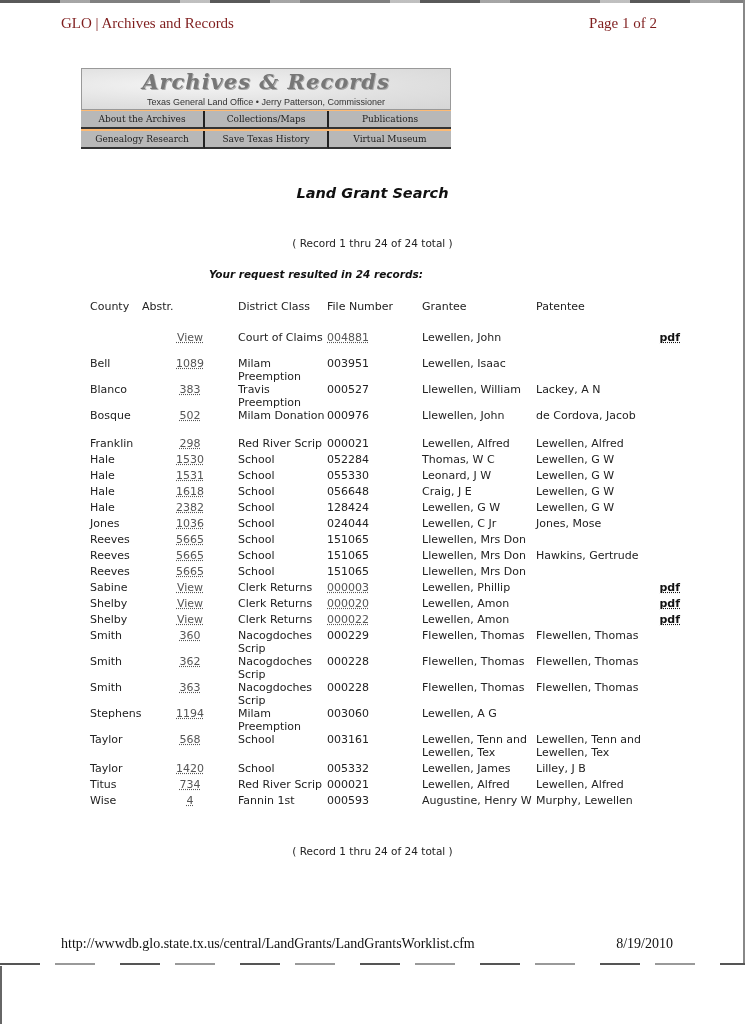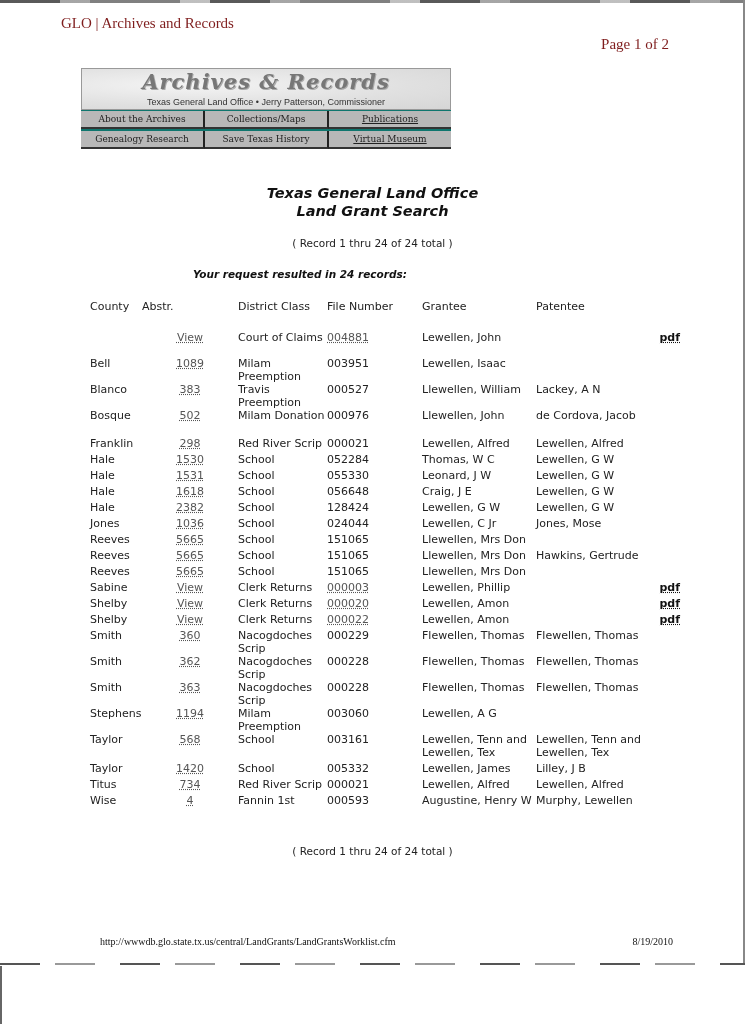--- a/index.html
+++ b/index.html
@@ -7,63 +7,63 @@
   .scan-top { position:absolute; left:0; top:0; width:745px; height:3px;
     background: repeating-linear-gradient(90deg, #222 0 60px, #888 60px 90px, #555 90px 180px, #aaa 180px 210px); opacity:.75; }
   .scan-right { position:absolute; right:0; top:0; width:2px; height:965px; background:#888; }
   .scan-bottom { position:absolute; left:0; top:963px; width:745px; height:2px;
     background: repeating-linear-gradient(90deg, #555 0 40px, transparent 40px 55px, #999 55px 95px, transparent 95px 120px); }
   .scan-left-bottom { position:absolute; left:0; top:966px; width:2px; height:58px; background:#666; }
 
   .print-header { position:absolute; top:15px; left:61px; right:72px; height:22px;
     font-family:"Liberation Serif", serif; font-size:15px; color:#7f1d1d; }
   .print-header .left { position:absolute; left:0; top:0; }
-  .print-header .right { position:absolute; right:4px; top:0;margin-top:21px; }
-
-  .banner { position:absolute; left:81px; top:68px; width:370px; height:81px; background:#0f766e; }
+  .print-header .right { position:absolute; right:16px; top:0; }
+
+  .banner { position:absolute; left:81px; top:68px; width:370px; height:81px; background:#fdba74; }
   .banner-top { position:absolute; left:0; top:0; width:370px; height:42px;
     background: radial-gradient(ellipse at 30% 40%, #f4f4f4 0%, #e0e0e0 60%, #d6d6d6 100%);
     border:1px solid #999; box-sizing:border-box; overflow:hidden; }
   .banner-logo { position:absolute; left:0; right:0; top:0; text-align:center;
     font-family:"DejaVu Serif", serif; font-style:italic; font-weight:bold; font-size:21px;
     color:#777; letter-spacing:1px; text-shadow:1px 1px 0 #aaa; }
   .banner-sub { position:absolute; left:0; right:0; top:28px; text-align:center;
     font-family:"Liberation Sans", sans-serif; font-size:9px; color:#333; }
   .banner-nav { position:absolute; left:0; top:43px; width:370px; }
   .nav-row { display:flex; height:18px; margin-bottom:2px; }
   .nav-btn { flex:1; background:#b8b8b8; border-right:2px solid #222; border-bottom:2px solid #333;
     font-family:"DejaVu Serif", serif; font-size:9px; color:#222; text-align:center; line-height:16px;
     cursor:pointer; white-space:nowrap; overflow:hidden; }
-  .nav-btn:last-child { border-right:none;text-decoration:underline; }
+  .nav-btn:last-child { border-right:none; }
 
   .title { position:absolute; left:0; width:745px; top:184px; text-align:center;
     font-family:"DejaVu Sans", sans-serif; font-style:italic; font-weight:bold; font-size:14.5px; line-height:18px; color:#111; }
   .record-note { position:absolute; left:0; width:745px; text-align:center;
     font-family:"DejaVu Sans", sans-serif; font-size:10.5px; color:#222; }
   .result-msg { position:absolute; left:0; width:600px; top:268px; text-align:center;
-    font-family:"DejaVu Sans", sans-serif; font-style:italic; font-weight:bold; font-size:10.5px; color:#111; }
+    font-family:"DejaVu Sans", sans-serif; font-style:italic; font-weight:bold; font-size:10.5px; color:#111;padding-left:16px; }
 
   .grid { position:absolute; left:90px; top:300px; width:590px;
     font-family:"DejaVu Sans", sans-serif; font-size:11px; color:#222; }
   .row { position:absolute; left:0; width:590px; }
   .cell { position:absolute; top:0; line-height:13px; }
   .c-county { left:0; width:80px; }
   .c-abstr { left:70px; width:60px; text-align:center; }
   .c-district { left:148px; width:92px; }
   .c-file { left:237px; width:80px; }
   .c-grantee { left:332px; width:118px; }
   .c-patentee { left:446px; width:120px; }
   .c-pdf { left:560px; width:30px; text-align:right; font-weight:bold; }
   .hdr .cell { color:#222; }
   .hdr .c-abstr { left:52px; text-align:left; }
   a.lnk { color:#555; text-decoration:underline; text-decoration-style:dotted; cursor:pointer; }
   a.pdf { color:#111; text-decoration:underline; text-decoration-style:dotted; cursor:pointer; }
 
   .footer { position:absolute; top:936px; left:61px; right:72px; height:20px;
-    font-family:"Liberation Serif", serif; font-size:10px; color:#111;margin-left:39px; }
+    font-family:"Liberation Serif", serif; font-size:14px; color:#111; }
   .footer .left { position:absolute; left:0; }
   .footer .right { position:absolute; right:0; }
 </style>
 </head>
 <body>
 
 <div class="scan-top"></div>
 <div class="scan-right"></div>
 <div class="scan-bottom"></div>
 <div class="scan-left-bottom"></div>
@@ -86,21 +86,20 @@
     </div>
     <div class="nav-row">
       <div class="nav-btn">Genealogy Research</div>
       <div class="nav-btn">Save Texas History</div>
       <div class="nav-btn">Virtual Museum</div>
     </div>
   </div>
 </div>
 
 <div class="title">
-  <div>Texas General Land Office</div>
   <div>Land Grant Search</div>
 </div>
 
 <div class="record-note" style="top:237px;">( Record 1 thru 24 of 24 total )</div>
 <div class="result-msg">Your request resulted in 24 records:</div>
 
 <div class="grid">
   <div class="row hdr" style="top:0px;">
     <span class="cell c-county">County</span>
     <span class="cell c-abstr">Abstr.</span>

